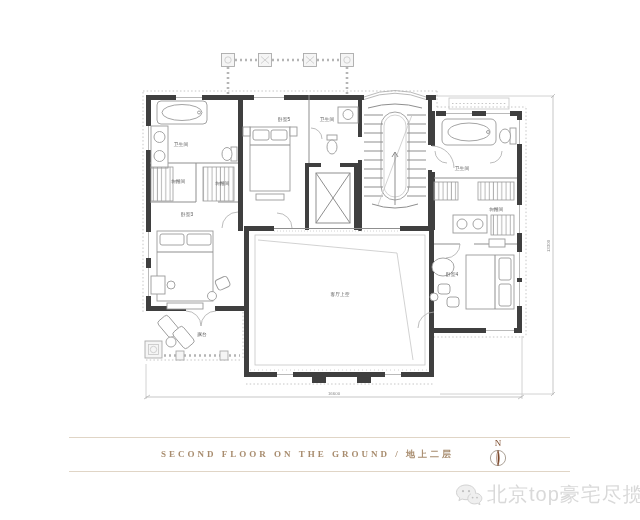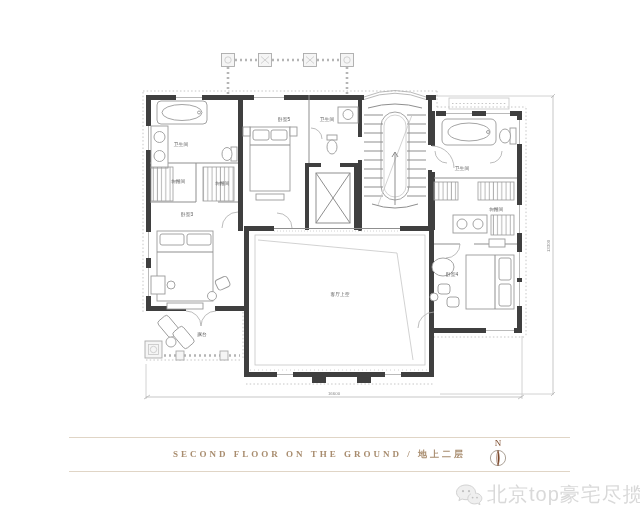--- a/index.html
+++ b/index.html
@@ -19,21 +19,21 @@
   .arc{stroke:#ababab;stroke-width:0.8;fill:none;}
   .pillar{fill:#f5f5f5;stroke:#ababab;stroke-width:0.9;}
   .room-label{font-size:4.8px;fill:#555;text-anchor:middle;}
   .dim-label{font-size:4.4px;fill:#8a8a8a;text-anchor:middle;}
   .dimline{stroke:#b0b0b0;stroke-width:0.7;fill:none;}
 
   
   .caption-line{position:absolute;left:69px;width:501px;height:1px;background:#e0d5c6;}
   .caption-line.top{top:437px;}
   .caption-line.bottom{top:471px;}
-  .caption{position:absolute;left:69px;top:448px;width:501px;text-align:center;
+  .caption{position:absolute;left:57px;top:448px;width:501px;text-align:center;
     font-family:"Liberation Serif",serif;font-size:9px;letter-spacing:3px;
     color:#a88c6e;font-weight:600;}
 
   
   .compass{position:absolute;left:486px;top:438px;width:24px;text-align:center;}
   .compass-n{font-family:"Liberation Serif",serif;font-size:9px;color:#7c4a2a;line-height:10px;letter-spacing:0;}
   .compass svg{display:block;margin:1px auto 0;}
 
   
   .watermark{position:absolute;left:455px;top:481px;display:flex;align-items:center;gap:4px;}

